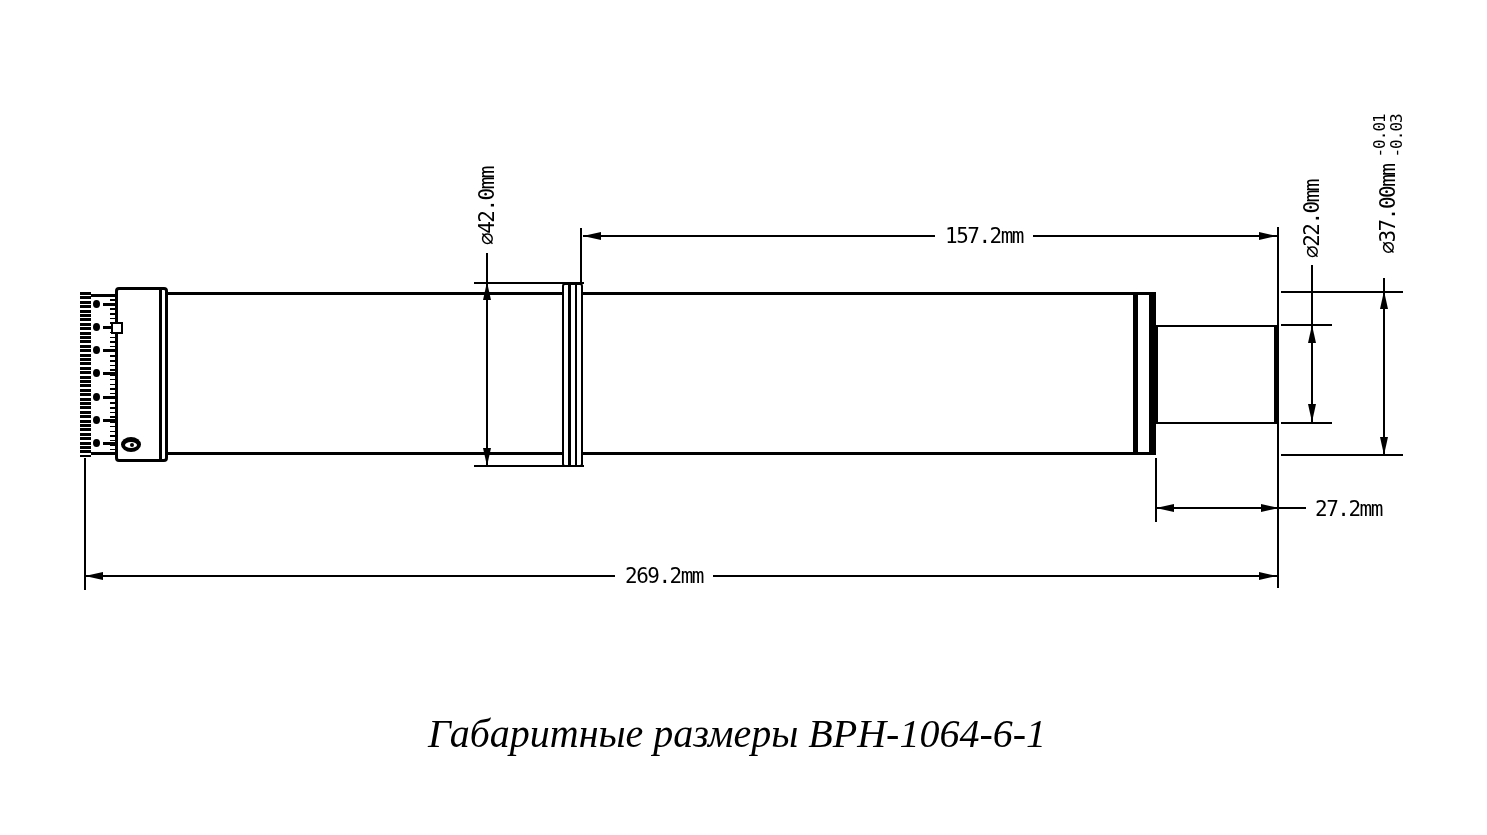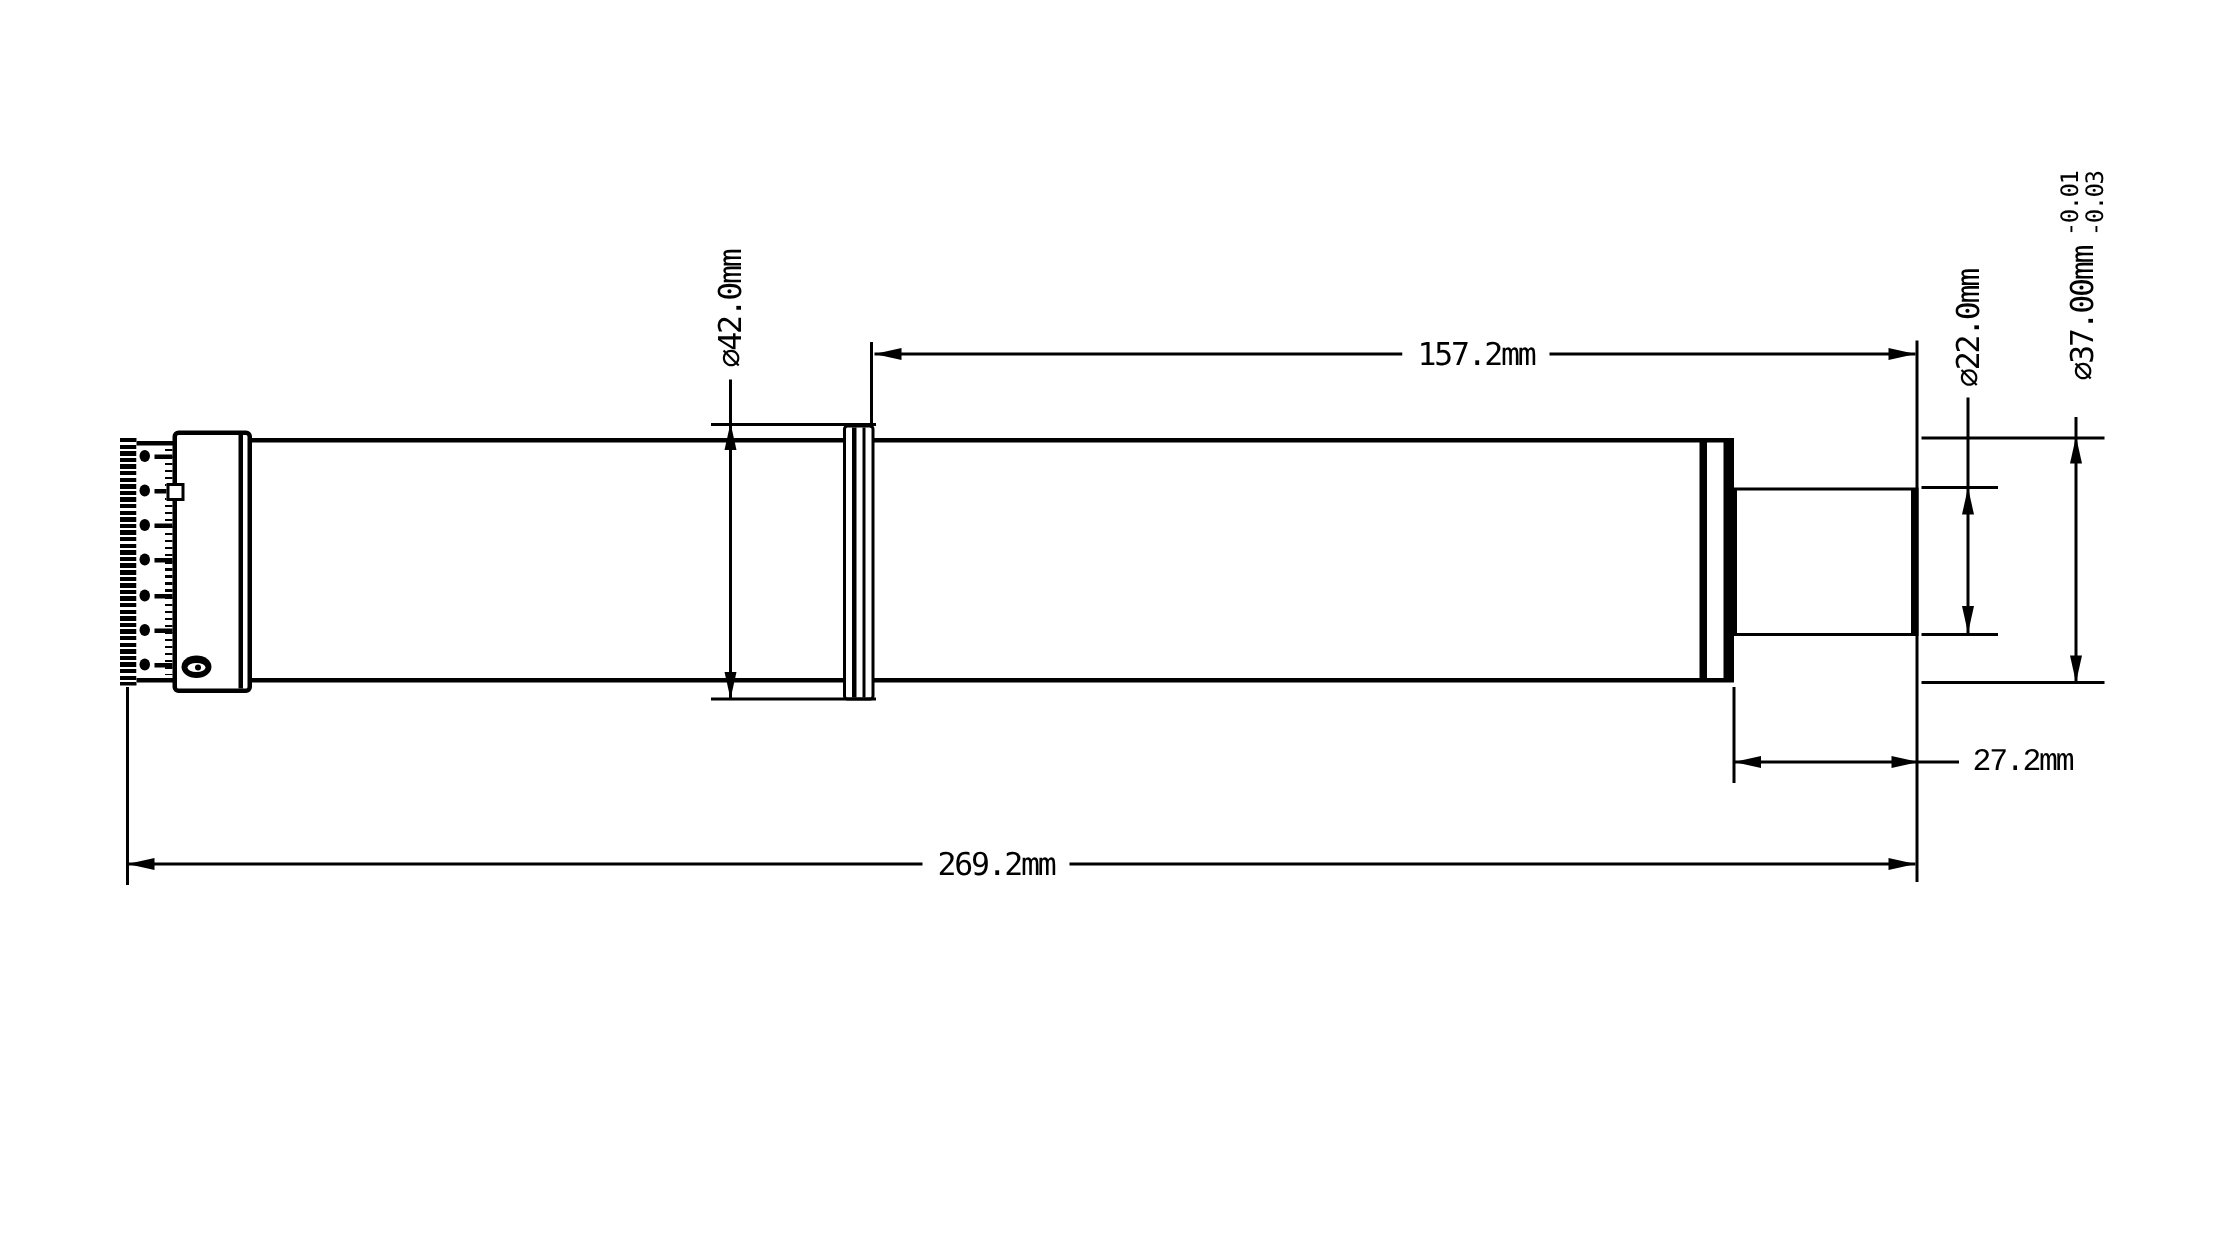--- a/index.html
+++ b/index.html
@@ -9,21 +9,21 @@
   .line{position:absolute;background:#000;}
   .arrow{position:absolute;width:0;height:0;}
   .a-up{border-left:4px solid transparent;border-right:4px solid transparent;border-bottom:18px solid #000;}
   .a-down{border-left:4px solid transparent;border-right:4px solid transparent;border-top:18px solid #000;}
   .a-left{border-top:4px solid transparent;border-bottom:4px solid transparent;border-right:18px solid #000;}
   .a-right{border-top:4px solid transparent;border-bottom:4px solid transparent;border-left:18px solid #000;}
   .dimtext{position:absolute;font-family:"DejaVu Sans Mono",monospace;font-size:21px;
            letter-spacing:-1.5px;color:#000;white-space:nowrap;line-height:24px;}
   .vlabel{transform:translate(-50%,-50%) rotate(-90deg);}
   .hgap{transform:translate(-50%,-50%);background:#fff;padding:0 10px;}
-  .hleft{transform:translate(0,-50%);font-family:Liberation Mono, monospace;}
+  .hleft{transform:translate(0,-50%);}
   .labelrow{display:flex;align-items:center;}
   .tolstack{display:inline-flex;flex-direction:column;font-size:16px;line-height:17px;
             letter-spacing:-1px;margin-left:7px;text-align:left;}
   .title{position:absolute;left:737px;top:733px;transform:translate(-50%,-50%);
          font-family:"Liberation Serif",serif;font-style:italic;font-size:40px;color:#000;white-space:nowrap;}
   
   .knurl{left:80px;top:292px;width:11px;height:165px;
          background:repeating-linear-gradient(to bottom,#000 0 3px,#fff 3px 4.4px);}
   .scalestrip{left:91px;top:294px;width:25px;height:161px;background:#fff;
               border-top:3px solid #000;border-bottom:3px solid #000;}
@@ -128,14 +128,15 @@
   <div class="arrow a-left" style="left:1156px;top:504px"></div>
   <div class="arrow a-right" style="left:1261px;top:504px"></div>
   <div class="dimtext hleft" style="left:1315px;top:509px">27.2mm</div>
 
   <div class="line" style="left:85px;top:575px;width:537px;height:2px"></div>
   <div class="line" style="left:706px;top:575px;width:571px;height:2px"></div>
   <div class="arrow a-left" style="left:85px;top:572px"></div>
   <div class="arrow a-right" style="left:1259px;top:572px"></div>
   <div class="dimtext hgap" style="left:664px;top:576px">269.2mm</div>
 
+  <div class="title">Габаритные размеры BPH-1064-6-1</div>
 
 </div>
 
 </body></html>

